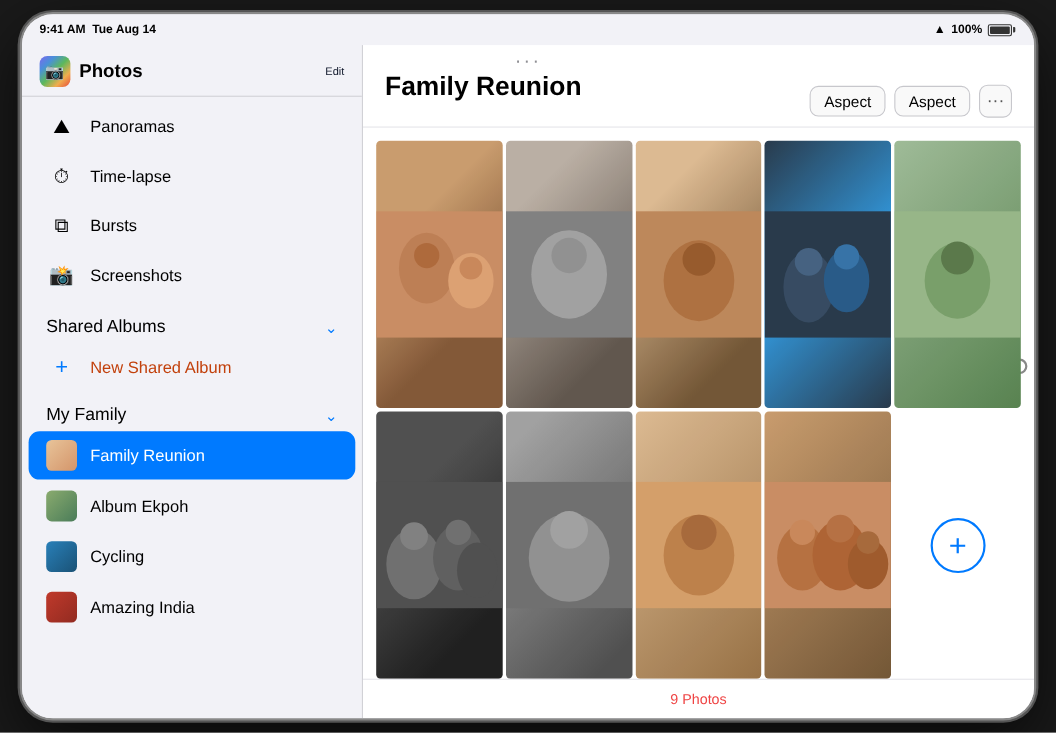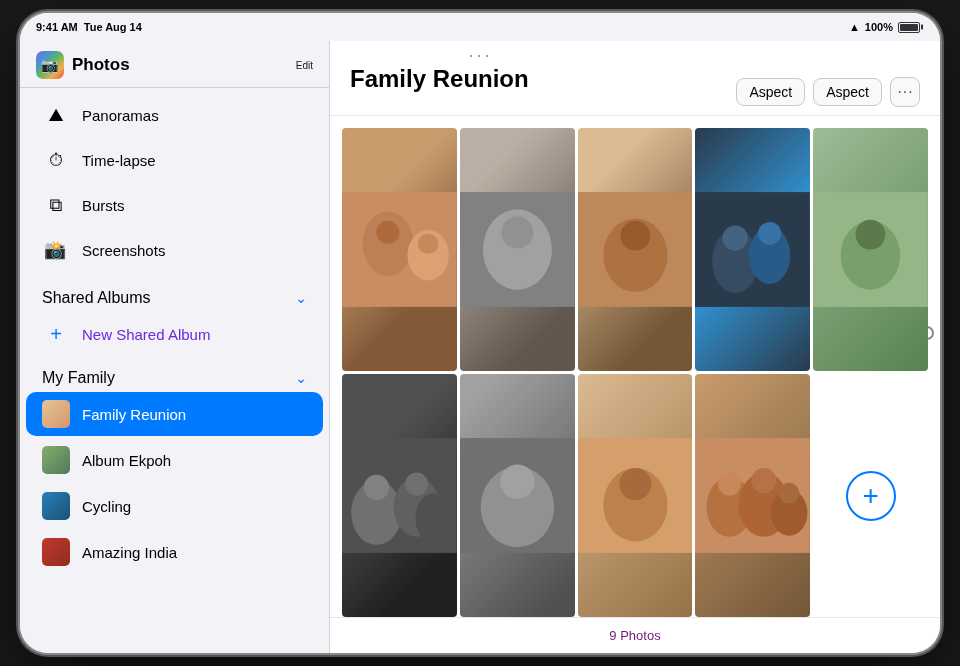--- a/index.html
+++ b/index.html
@@ -240,21 +240,21 @@
       border-radius: 50%;
       border: 2.5px solid #007aff;
       display: flex; align-items: center; justify-content: center;
       color: #007aff; font-size: 28px; cursor: pointer;
     }
 
     .content-footer {
       padding: 10px;
       text-align: center;
       font-size: 13px;
-      color: #701a75;
+      color: #ef4444;
       border-top: 1px solid #e5e5ea;
     }
 
     
     .top-center {
       position: absolute;
       top: 32px;
       left: 50%;
       transform: translateX(-50%);
       color: #8e8e93;
@@ -343,21 +343,21 @@
       </div>
 
       <div class="section-header">
         <span class="section-title">Shared Albums</span>
         <span class="section-chevron">⌄</span>
       </div>
 
 
       <div class="sidebar-item">
         <div class="item-icon" style="color:#007aff; font-size:20px; font-weight:300;">+</div>
-        <span class="item-label" style="color:#6d28d9;">New Shared Album</span>
+        <span class="item-label" style="color:#c2410c;">New Shared Album</span>
       </div>
 
       <div class="section-header">
         <span class="section-title">My Family</span>
         <span class="section-chevron">⌄</span>
       </div>
 
 
       <div class="sidebar-item selected">
         <div class="thumb-rect thumb-family"></div>

